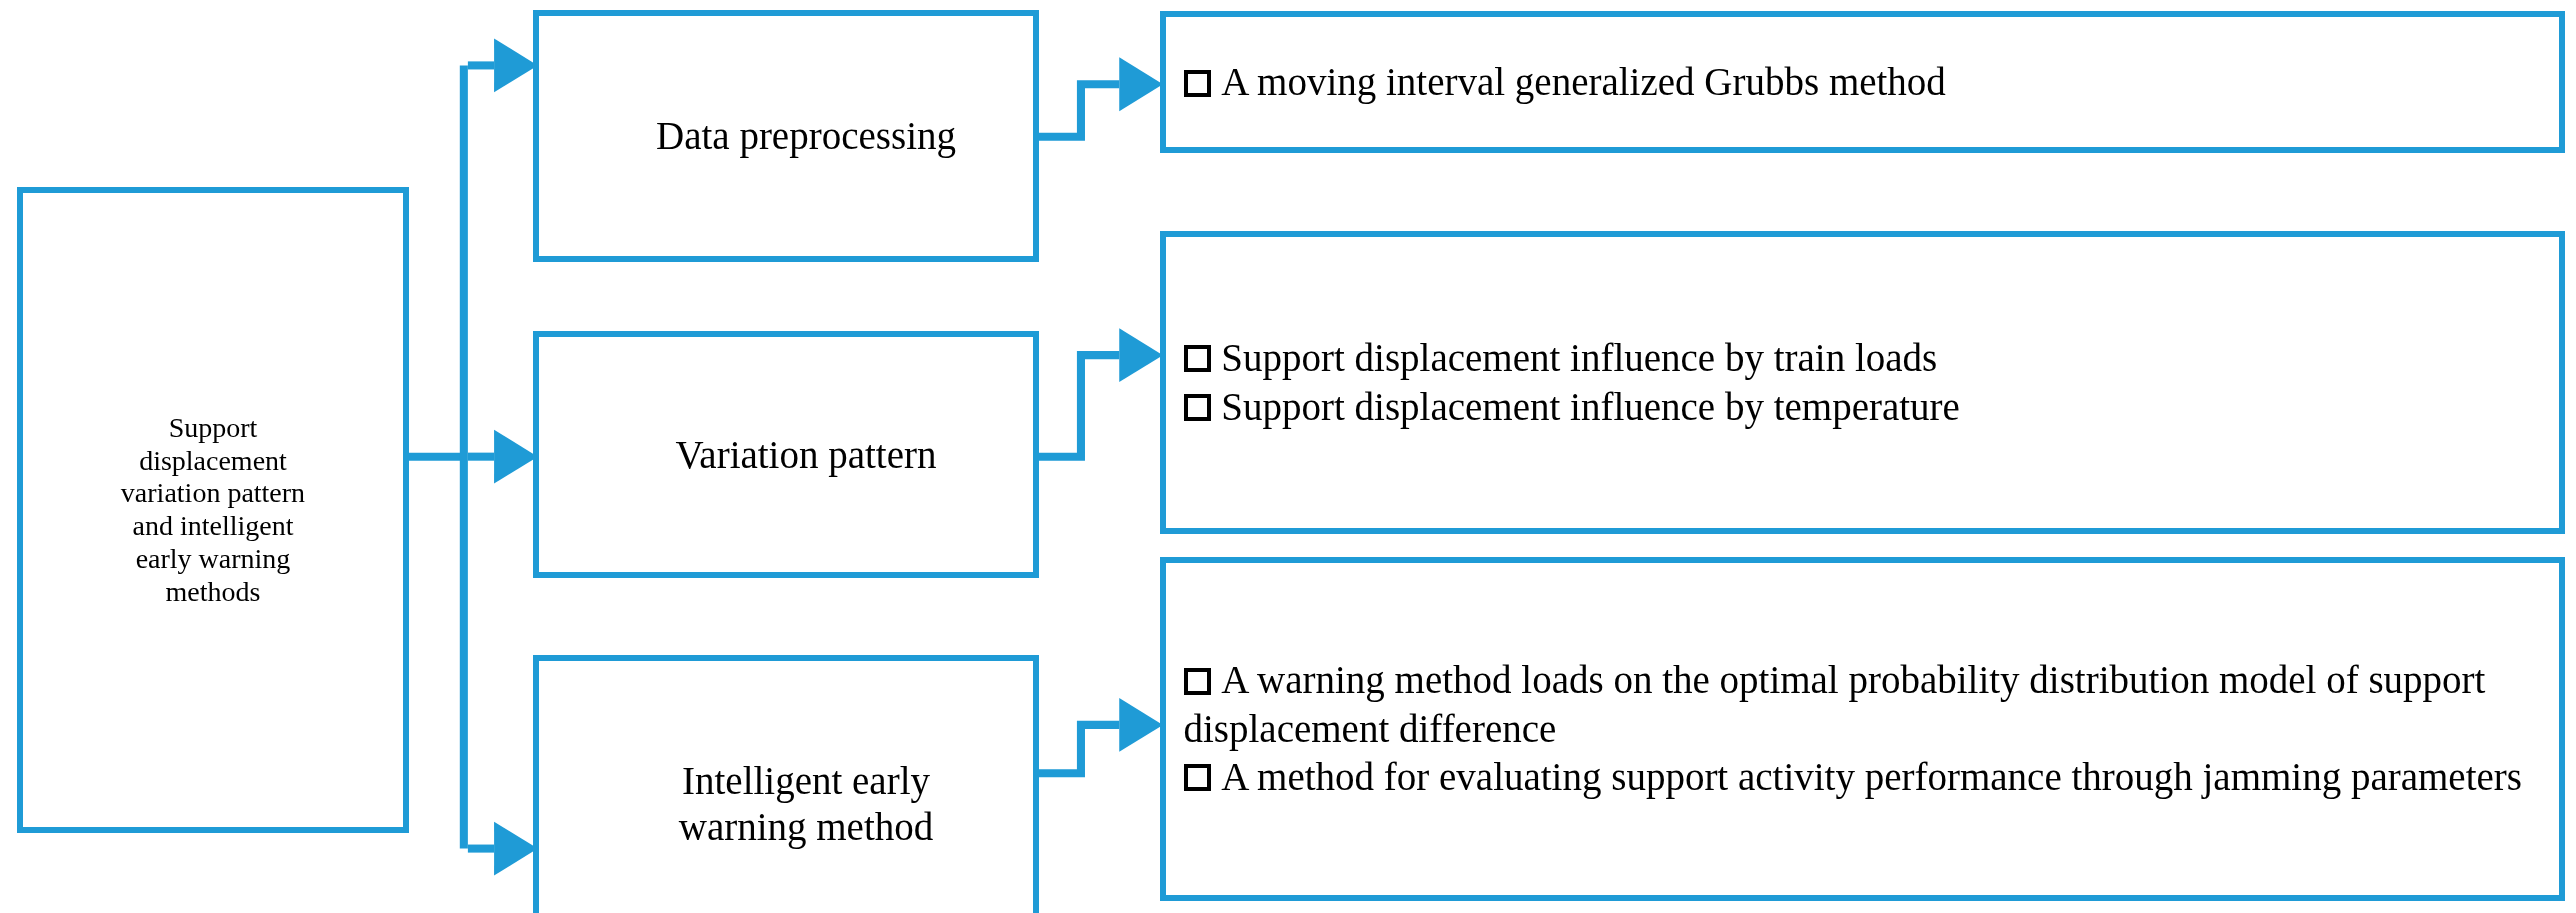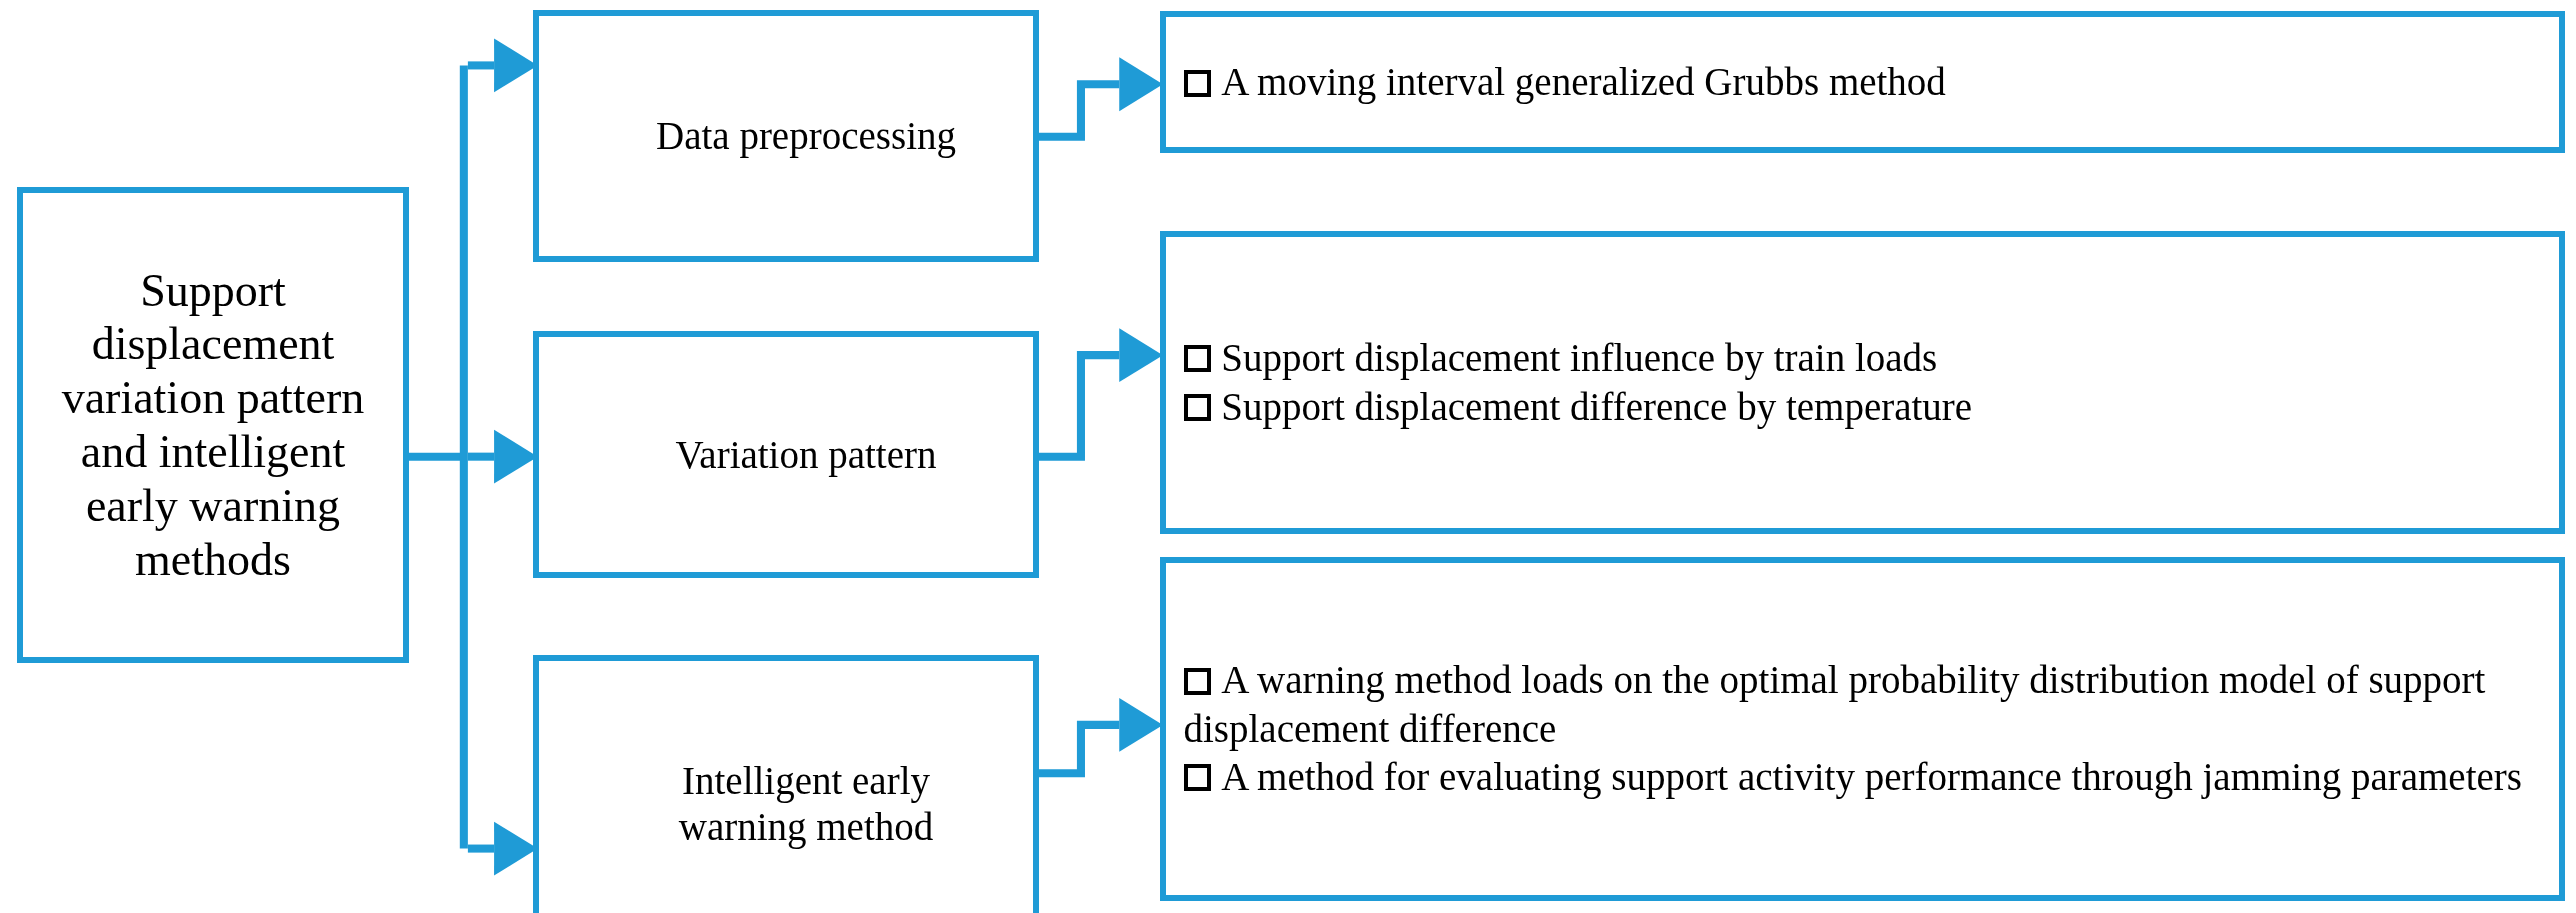--- a/index.html
+++ b/index.html
@@ -45,22 +45,22 @@
     width: 100%;
     line-height: 1.17;
     white-space: pre-line;
   }
 
   
   #root-node {
     left: 17px;
     top: 187px;
     width: 392px;
-    height: 476px;
-    font-size: 46px;
+    height: 646px;
+    font-size: 28px;
   }
 
   
   .stage-node {
     left: 533px;
     width: 506px;
     font-size: 39px;
     padding-left: 40px;
   }
   #stage-node-0 { top: 10px;  height: 252px; }
@@ -162,21 +162,21 @@
       </span>
     </span>
   </div>
 
   <div class="node left-text detail-node" id="detail-node-1">
     <span class="detail-list">
       <span class="detail-item">
         <span class="checkbox-glyph"></span><span class="detail-text">Support displacement influence by train loads</span>
       </span>
       <span class="detail-item">
-        <span class="checkbox-glyph"></span><span class="detail-text">Support displacement difference by temperature</span>
+        <span class="checkbox-glyph"></span><span class="detail-text">Support displacement influence by temperature</span>
       </span>
     </span>
   </div>
 
   <div class="node left-text detail-node" id="detail-node-2">
     <span class="detail-list">
       <span class="detail-item">
         <span class="checkbox-glyph"></span><span class="detail-text">A warning method loads on the optimal probability distribution model of support displacement difference</span>
       </span>
       <span class="detail-item">

